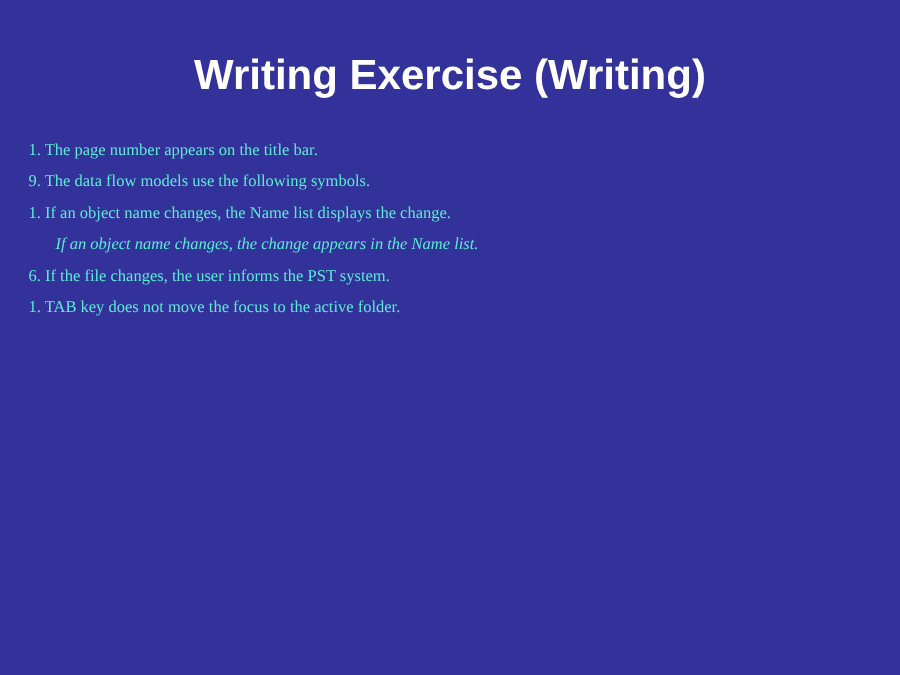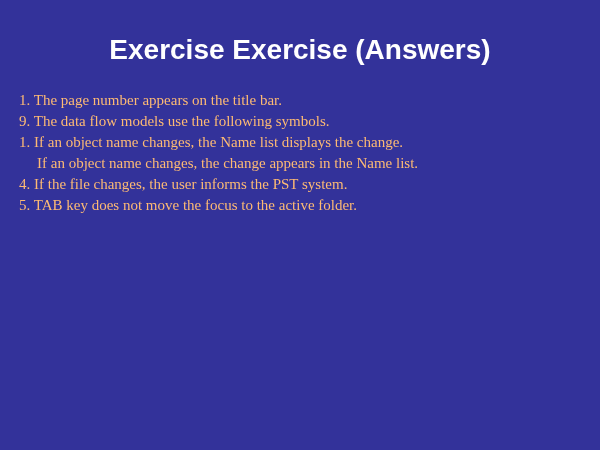--- a/index.html
+++ b/index.html
@@ -35,40 +35,41 @@
     letter-spacing: 0px;
     white-space: nowrap;
   }
   .body-block {
     position: absolute;
     left: 19px;
     top: 90px;
     width: 562px;
   }
   .body-line {
-    color: #fdba74;
+    color: #5eead4;
     font-family: "Liberation Serif", "DejaVu Serif", serif;
-    font-size: 15px;
+    font-size: 11px;
     line-height: 21px;
     white-space: nowrap;
     display: block;
   }
   .body-line.indented {
     padding-left: 18px;
+    font-style: italic;
   }
 </style>
 </head>
 <body>
 
 <div class="slide">
 
-  <div class="slide-title">Exercise Exercise (Answers)</div>
+  <div class="slide-title">Writing Exercise (Writing)</div>
 
   <div class="body-block">
     <span class="body-line">1. The page number appears on the title bar.</span>
     <span class="body-line">9. The data flow models use the following symbols.</span>
     <span class="body-line">1. If an object name changes, the Name list displays the change.</span>
     <span class="body-line indented">If an object name changes, the change appears in the Name list.</span>
-    <span class="body-line">4. If the file changes, the user informs the PST system.</span>
-    <span class="body-line">5. TAB key does not move the focus to the active folder.</span>
+    <span class="body-line">6. If the file changes, the user informs the PST system.</span>
+    <span class="body-line">1. TAB key does not move the focus to the active folder.</span>
   </div>
 
 </div>
 
 </body></html>

